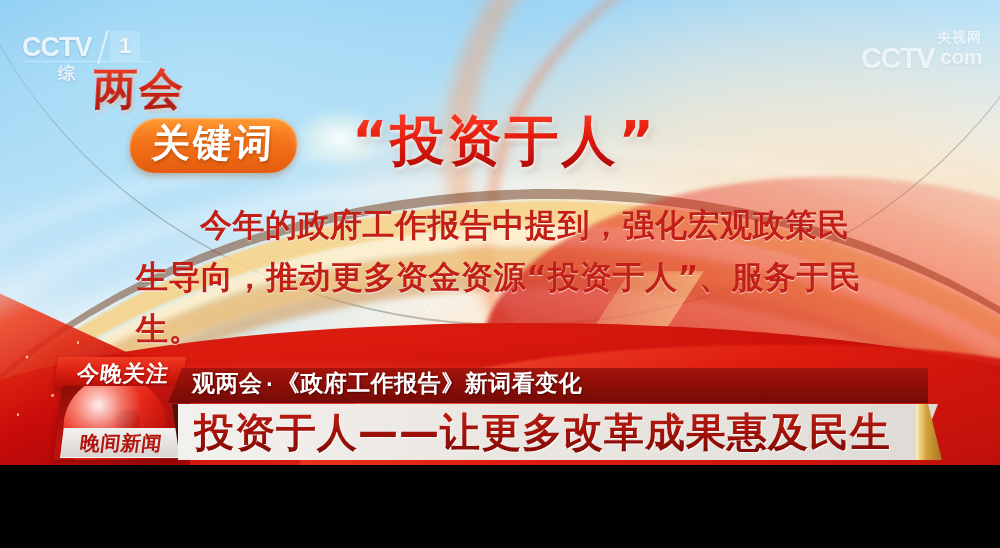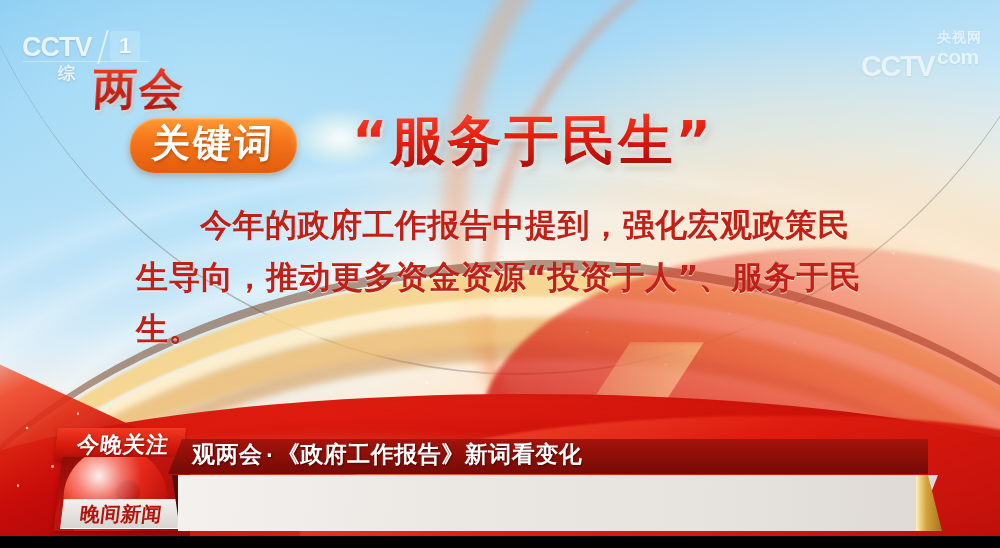--- a/index.html
+++ b/index.html
@@ -3,21 +3,21 @@
 <meta charset="utf-8">
 <style>
   html, body {
     margin: 0;
     padding: 0;
     background: #000;
   }
   #stage {
     position: relative;
     width: 1000px;
-    height: 536px;
+    height: 465px;
     overflow: hidden;
     font-family: "Liberation Sans", "DejaVu Sans", sans-serif;
     background: #bfe2f7;
   }
 
   
   .bg-base {
     position: absolute;
     inset: 0;
     background:
@@ -324,21 +324,22 @@
     font-size: 29px;
     font-weight: 700;
     letter-spacing: -1.5px;
     line-height: 1;
     font-family: "Liberation Sans", sans-serif;
   }
   .cctvcom-right {
     display: flex;
     flex-direction: column;
     line-height: 1;
-    margin-bottom: 14px;
+    margin-bottom: 6px;
+    text-align: right;
   }
   .cctvcom-cn {
     font-size: 14px;
     font-weight: 700;
     letter-spacing: 1px;
     font-family: "DejaVu Sans", sans-serif;
     margin-bottom: 2px;
   }
   .cctvcom-com {
     font-size: 21px;
@@ -627,34 +628,35 @@
         <span class="cctvcom-cn">央视网</span>
         <span class="cctvcom-com">com</span>
       </span>
     </div>
   </div>
 
   <div class="lianghui">两会</div>
   <div class="guanjianci">关键词</div>
   <div class="gjc-glow"></div>
 
-  <div class="main-title">“服务于民生”</div>
+  <div class="main-title">“投资于人”</div>
   <div class="body-text">今年的政府工作报告中提到，强化宏观政策民生导向，推动更多资金资源“投资于人”、服务于民生。</div>
 
   <div class="lt-wrap">
     <div class="lt-jinwan"></div>
     <div class="lt-jinwan-txt">今晚关注</div>
 
     <div class="lt-globe-box">
       <div class="lt-globe"></div>
     </div>
     <div class="lt-wanjian"></div>
     <div class="lt-wanjian-txt">晚间新闻</div>
 
     <div class="lt-sub-bar"></div>
     <div class="lt-sub-txt">观两会·《政府工作报告》新词看变化</div>
 
     <div class="lt-left-notch"></div>
     <div class="lt-head-bar"></div>
     <div class="lt-head-goldedge"></div>
+    <div class="lt-head-txt">投资于人——让更多改革成果惠及民生</div>
   </div>
 
 </div>
 
 </body></html>

